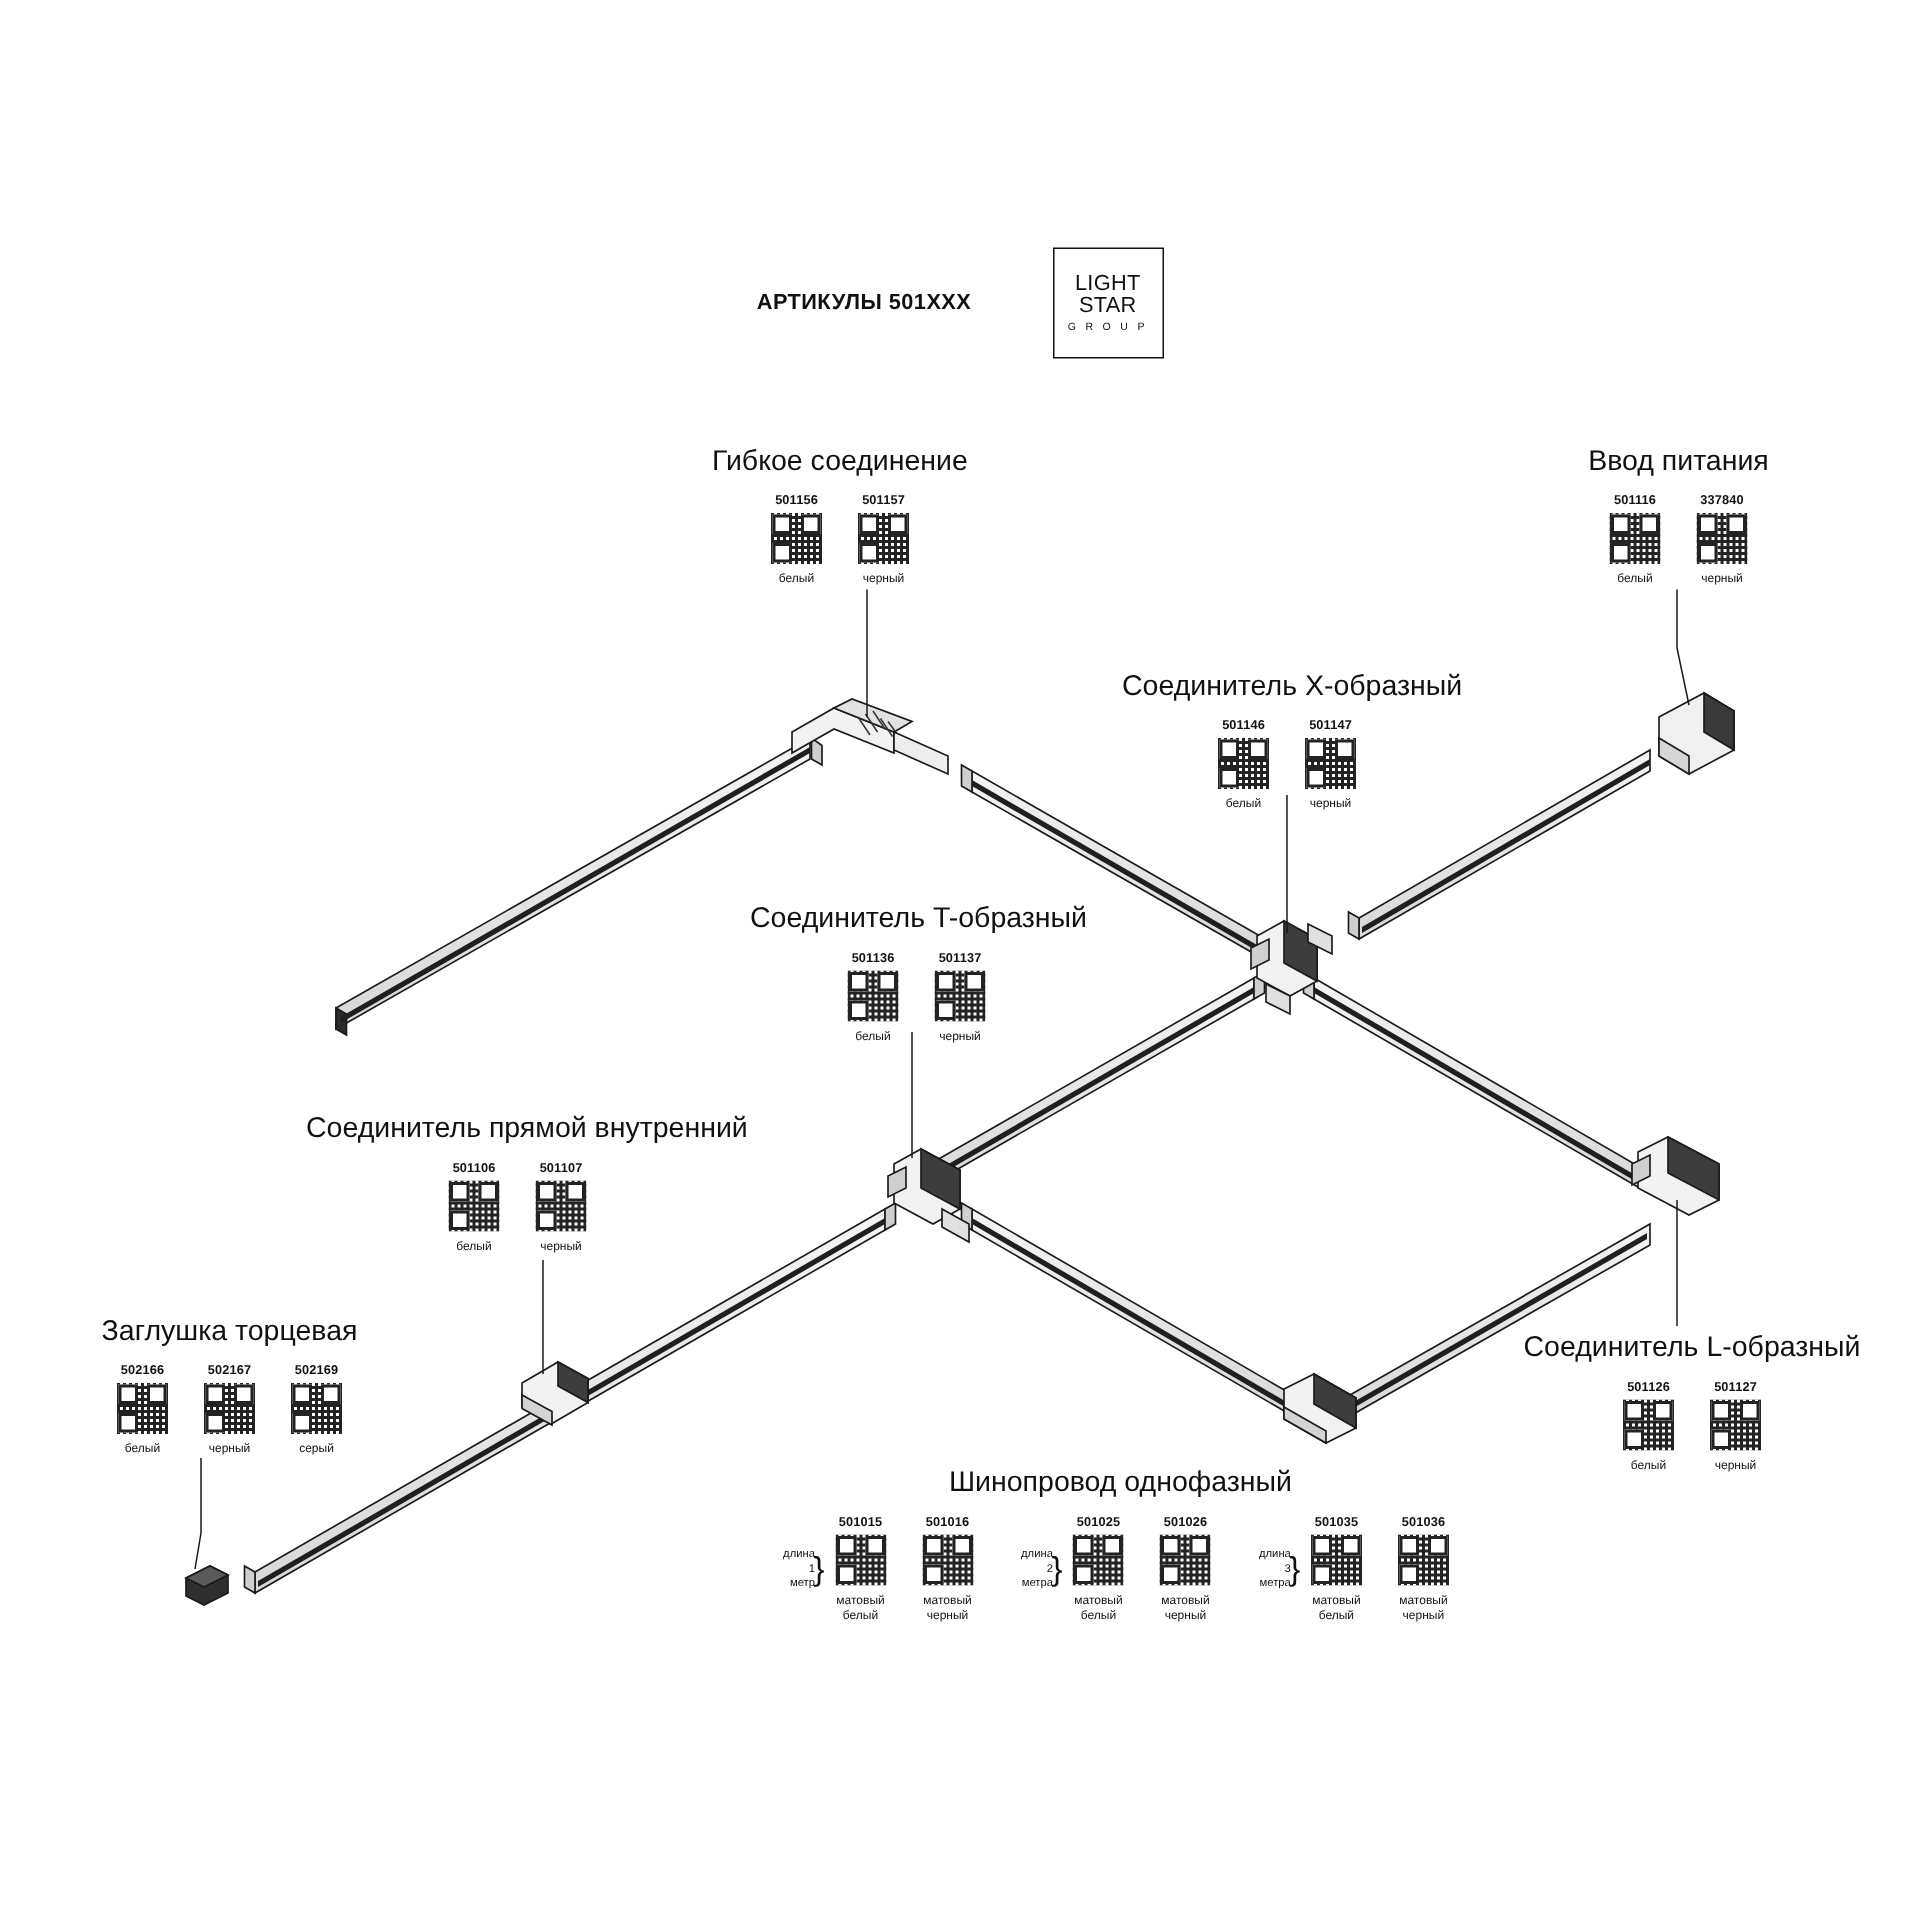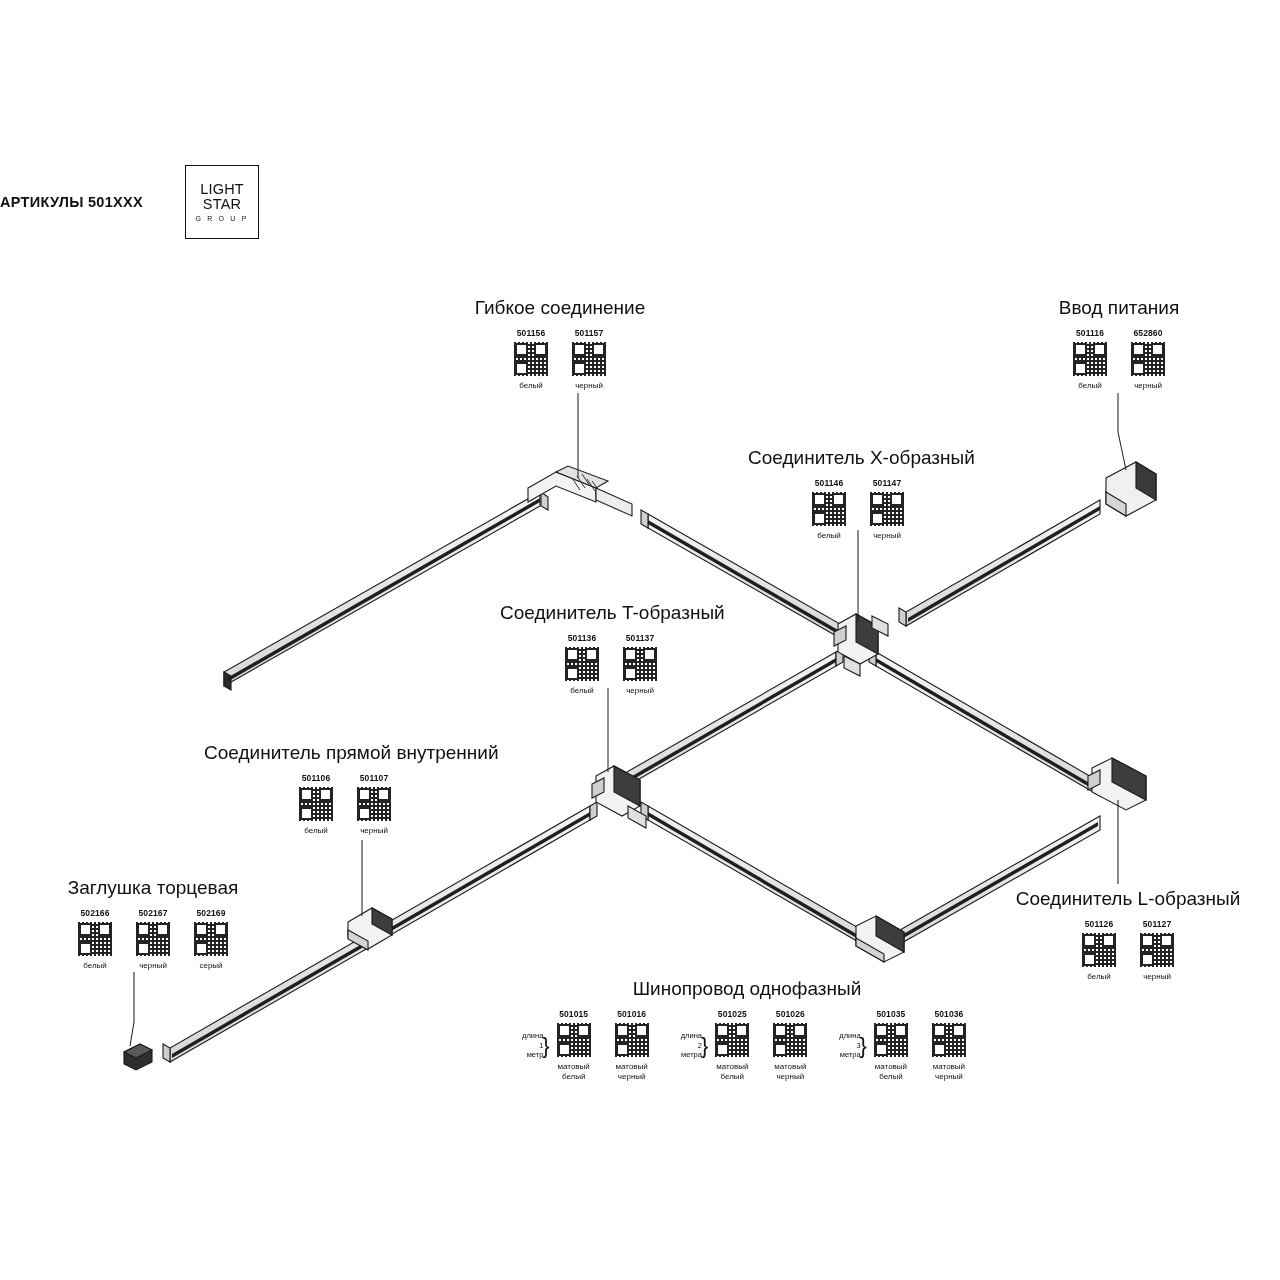--- a/index.html
+++ b/index.html
@@ -20,21 +20,22 @@
     inset: 0;
   }
 
   
   .header {
     position: absolute;
     left: 0; top: 165px;
     width: 1280px;
     display: flex;
     align-items: center;
-    gap: 0;
+    justify-content: center;
+    gap: 12px;
   }
   .header-articles {
     font-size: 14.5px;
     font-weight: bold;
     letter-spacing: .3px;
     color: #111;
     margin-right: 42px;
   }
   .logo {
     width: 74px;
@@ -353,21 +354,21 @@
     <div class="c-title">Ввод питания</div>
     <div class="codes">
       <div class="code-item">
         <div class="code-num">501116</div>
         <div class="qr">
             <i></i>
           </div>
         <div class="code-cap">белый</div>
       </div>
       <div class="code-item">
-        <div class="code-num">652860</div>
+        <div class="code-num">337840</div>
         <div class="qr">
             <i></i>
           </div>
         <div class="code-cap">черный</div>
       </div>
     </div>
   </div>
 
   <div class="callout" id="co-x">
     <div class="c-title">Соединитель X-образный</div>

